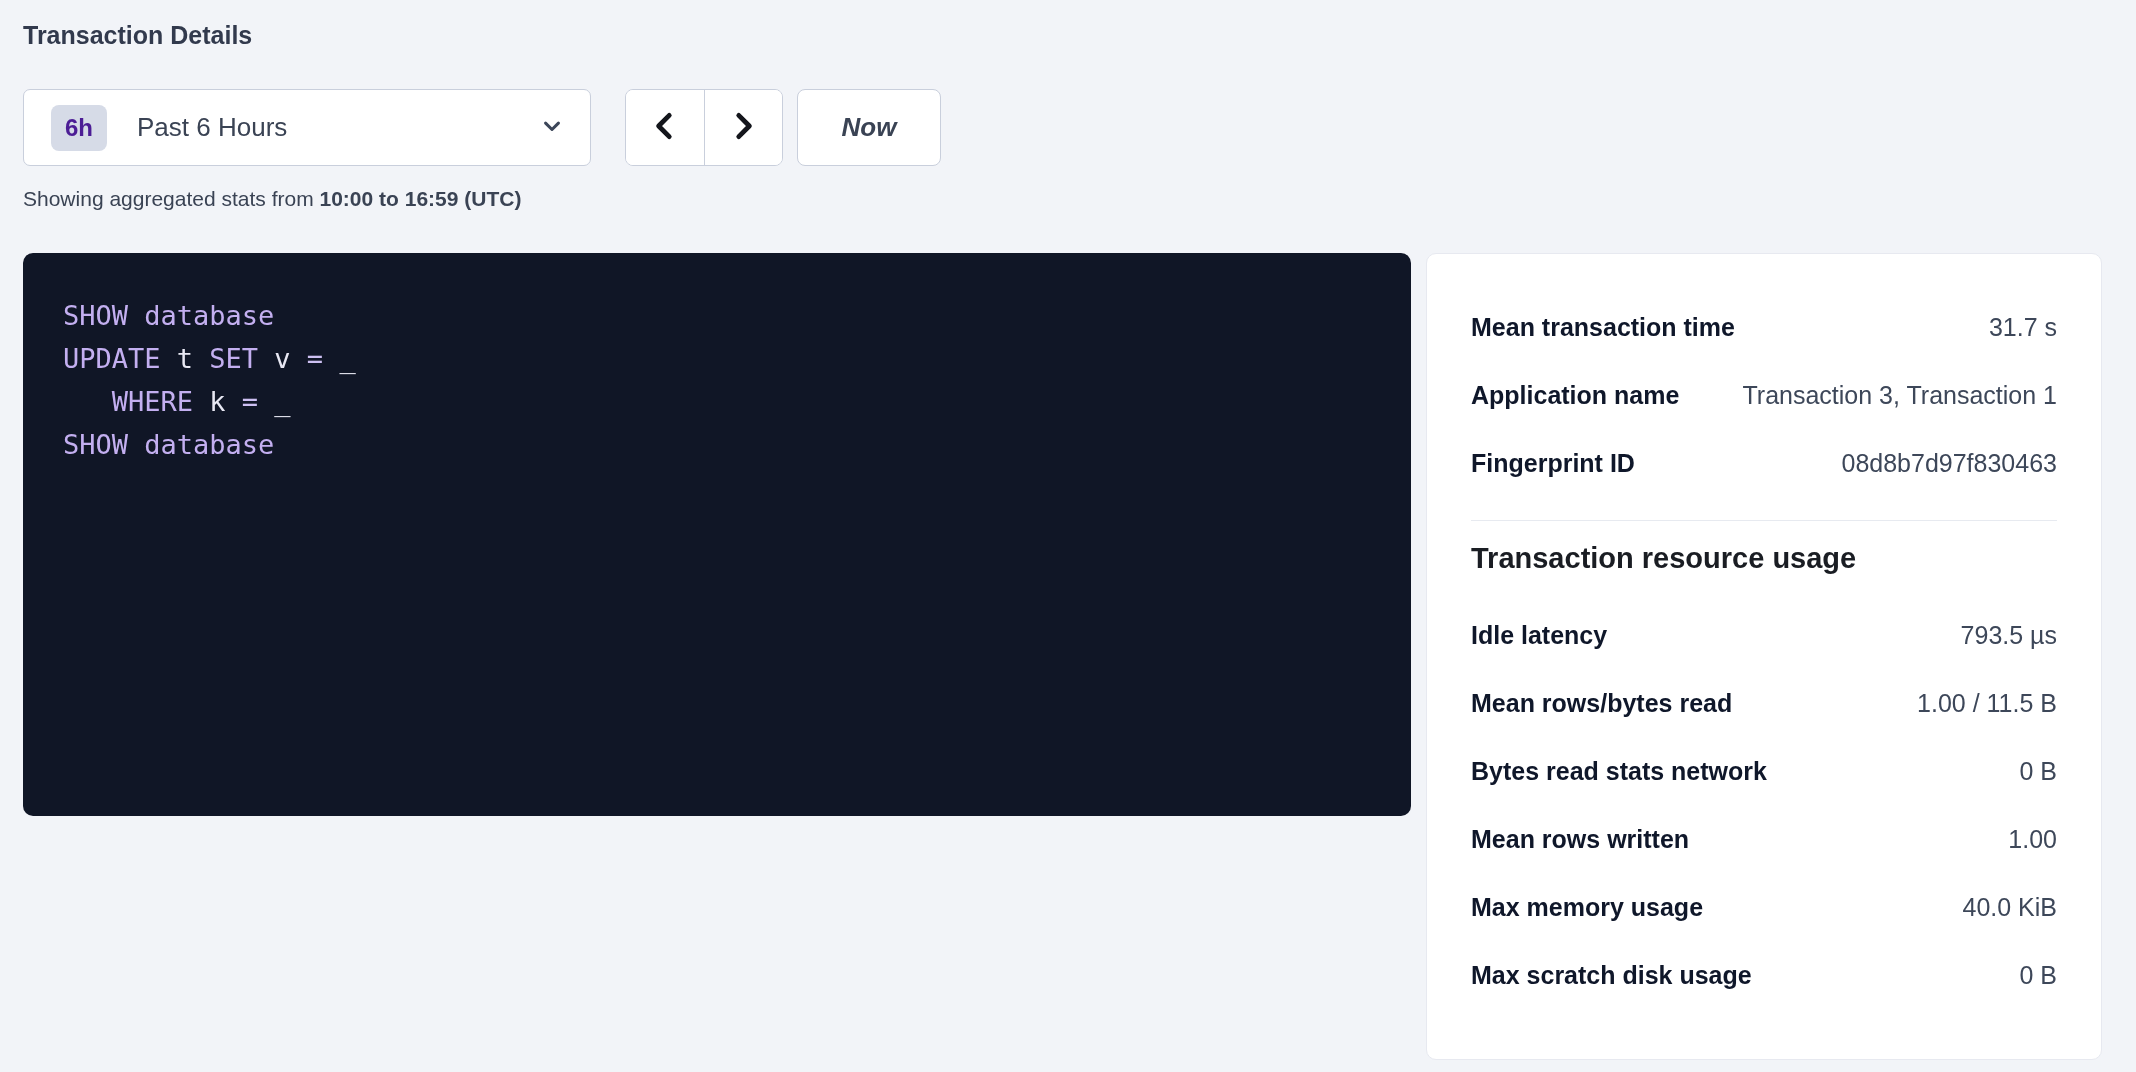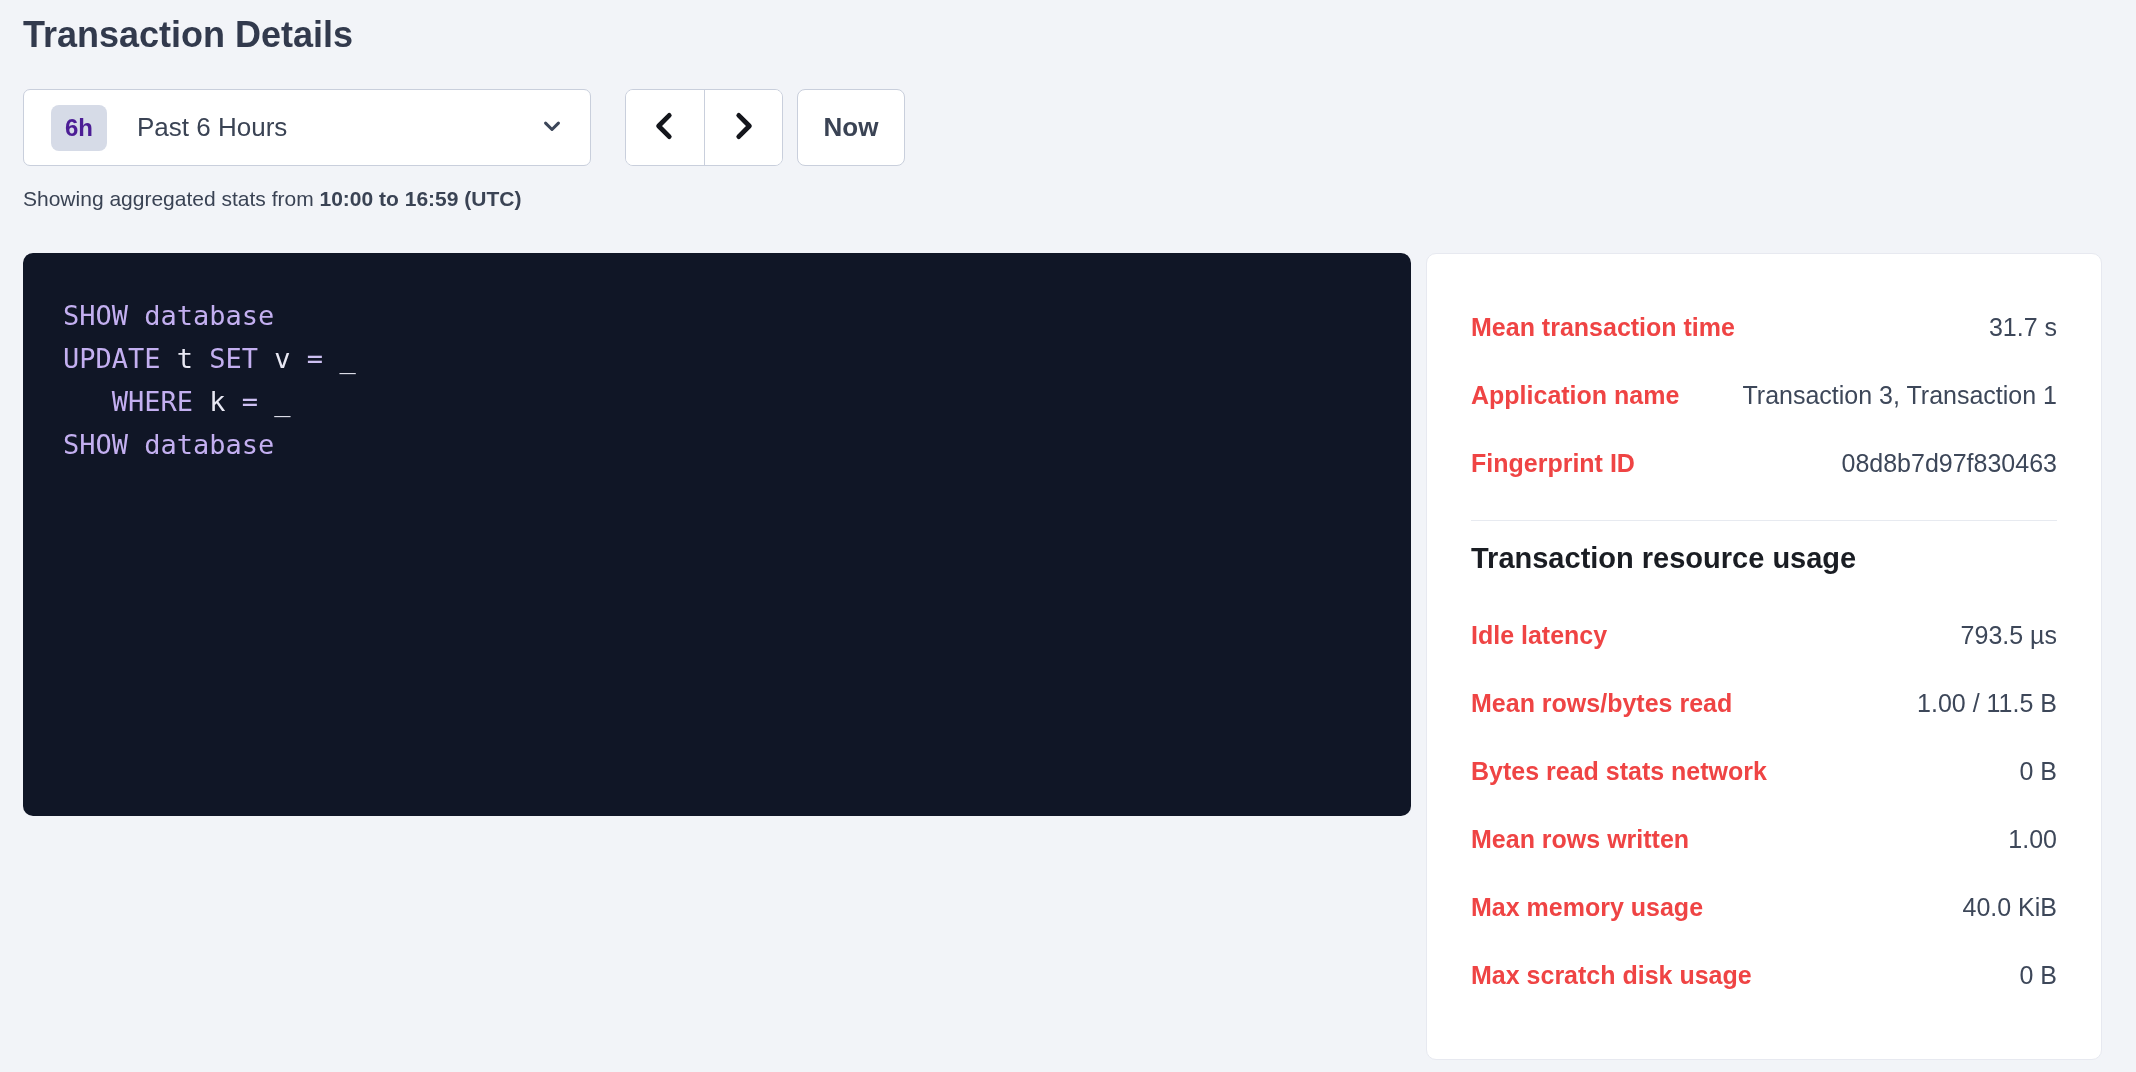--- a/index.html
+++ b/index.html
@@ -8,21 +8,21 @@
     width: 2136px; height: 1072px;
     background: #f2f4f8;
     font-family: "Liberation Sans", sans-serif;
     color: #394455;
     overflow: hidden;
   }
   .page { padding: 14px 23px 0 23px; }
 
   .page-title {
     margin: 0;
-    font-size: 36px; font-weight: 700; color: #323a4d;
+    font-size: 25px; font-weight: 700; color: #323a4d;
     line-height: 42px;
   }
 
   
   .controls-row { margin-top: 33px; display: flex; align-items: stretch; height: 77px; }
   .time-select {
     width: 568px; height: 77px;
     background: #ffffff; border: 1px solid #c9cfdc; border-radius: 7px;
     display: flex; align-items: center;
     padding: 0 24px 0 27px; cursor: pointer;
@@ -37,24 +37,24 @@
     margin-left: 34px; width: 158px; height: 77px;
     display: flex; background: #ffffff;
     border: 1px solid #c9cfdc; border-radius: 8px; overflow: hidden;
   }
   .nav-btn {
     flex: 1; border: none; background: #ffffff; padding: 0;
     display: flex; align-items: center; justify-content: center; cursor: pointer;
   }
   .nav-btn + .nav-btn { border-left: 1px solid #c9cfdc; }
   .now-btn {
-    margin-left: 14px; width: 108px; height: 77px;
+    margin-left: 14px; width: 144px; height: 77px;
     background: #ffffff; border: 1px solid #c9cfdc; border-radius: 8px;
     font-family: "Liberation Sans", sans-serif;
-    font-size: 26px; font-weight: 700; color: #3a4354; cursor: pointer;
+    font-size: 26px; font-weight: 700; color: #3a4354; cursor: pointer; font-style: italic;
   }
 
   .caption {
     margin: 16px 0 0 0;
     font-size: 21px; color: #3a4354; line-height: 34px;
   }
   .caption b { font-weight: 700; }
 
   
   .content { margin-top: 37px; display: flex; gap: 15px; align-items: flex-start; }
@@ -74,21 +74,21 @@
     width: 676px; height: 807px;
     background: #ffffff;
     border: 1px solid #e7e9f0; border-radius: 10px;
     padding: 39px 44px;
   }
   .stat-row {
     height: 68px;
     display: flex; justify-content: space-between; align-items: center;
     font-size: 25px;
   }
-  .stat-label { font-weight: 700; color: #ef4444; padding-right: 20px; white-space: nowrap; }
+  .stat-label { font-weight: 700; color: #0f172a; padding-right: 20px; white-space: nowrap; }
   .stat-value { font-weight: 400; color: #3d4759; text-align: right; white-space: nowrap; }
   .card-divider {
     border: none; border-top: 1px solid #e7eaf0;
     margin: 23px 0 18px 0;
   }
   .resource-heading {
     margin: 16px 0 24px 0;
     font-size: 29px; font-weight: 700; color: #1a1d23;
     line-height: 38px;
   }

